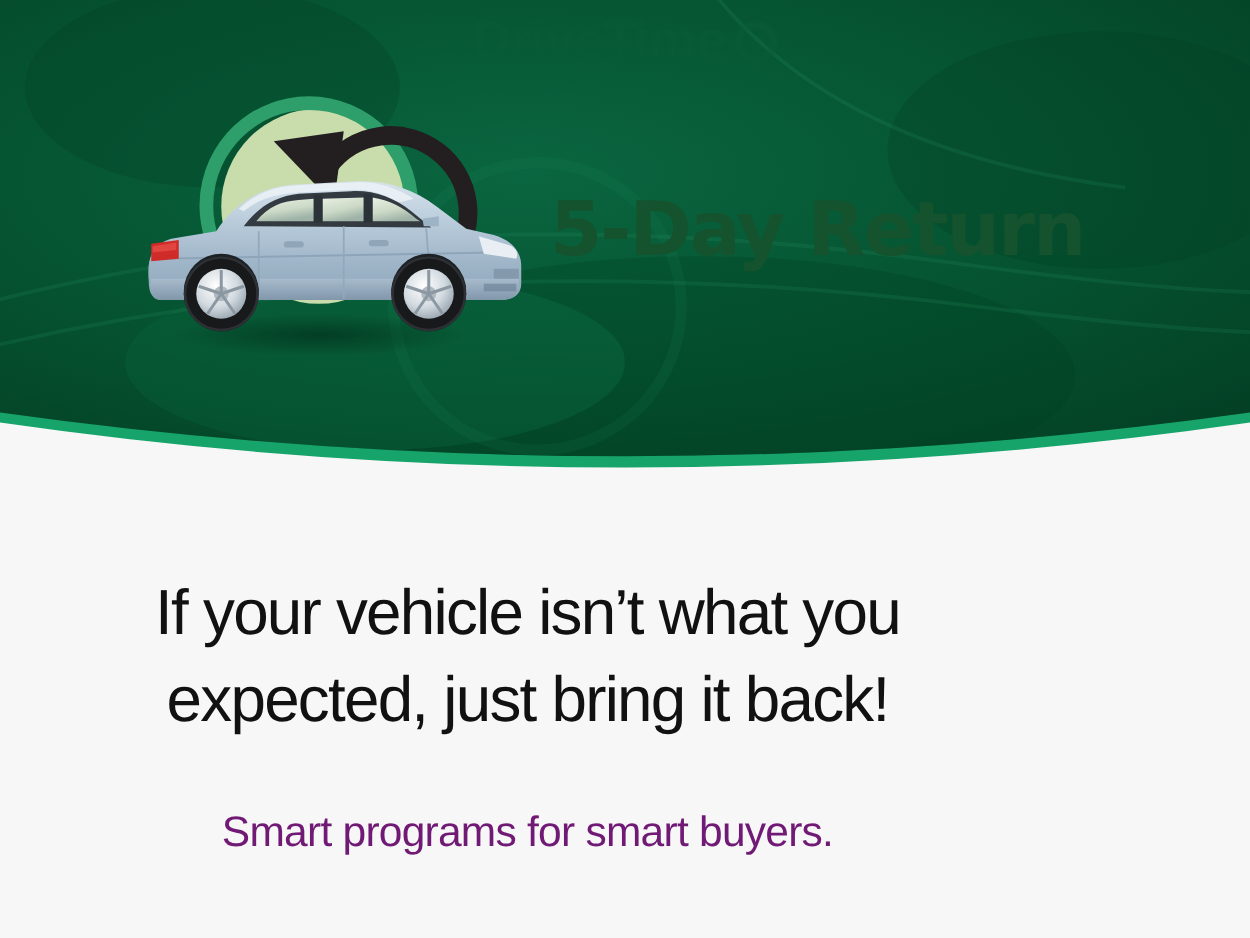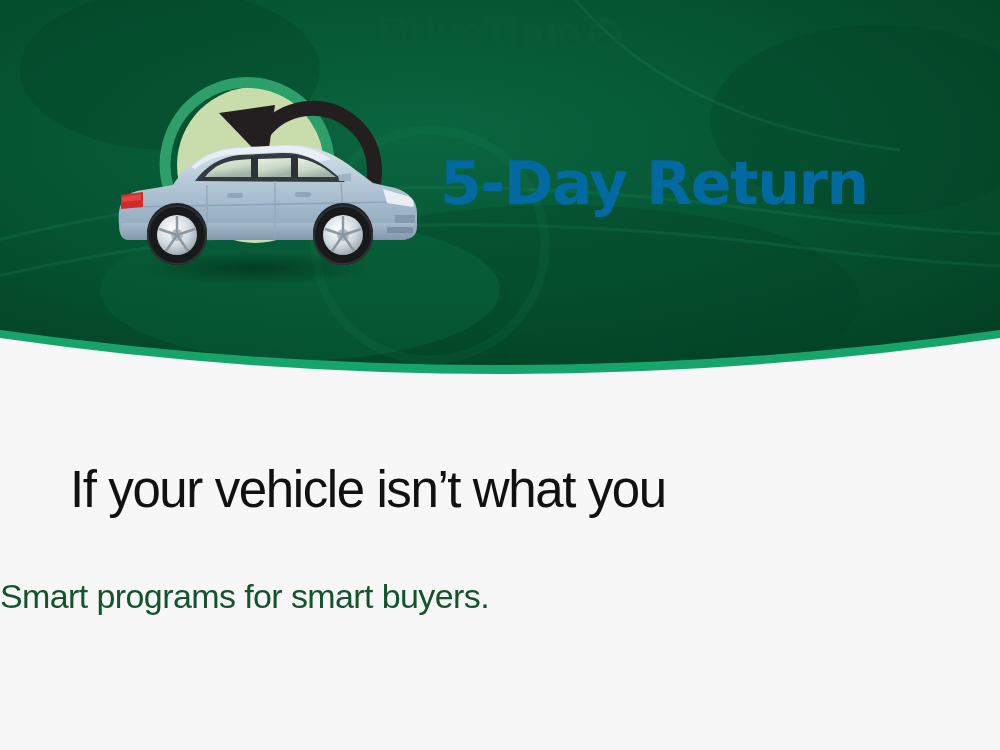--- a/index.html
+++ b/index.html
@@ -76,37 +76,37 @@
     height: 250px;
   }
   .artwork svg { display: block; }
 
   
   .headline {
     position: absolute;
     left: 440px;
     top: 108px;
     width: 540px;
-    color: #0369a1;
+    color: #14532d;
     font-family: "DejaVu Sans", "Liberation Sans", sans-serif;
     font-weight: bold;
     font-size: 60px;
     line-height: 72px;
     letter-spacing: -1.5px;
     text-rendering: geometricPrecision;
   }
   .headline-line { display: block; white-space: nowrap; }
 
   
   .copy-block {
     position: absolute;
     left: 0;
     top: 455px;
     width: 844px;
-    text-align: left;
+    text-align: center;
   }
   .lede {
     margin: 0;
     padding: 0 70px;
     font-family: "Liberation Sans", sans-serif;
     font-weight: 300;
     font-size: 51px;
     line-height: 70px;
     letter-spacing: -1.4px;
     color: #111111;
@@ -114,21 +114,21 @@
   .lede-line { display: block; white-space: nowrap; }
 
   .tagline {
     margin: 0;
     padding-top: 50px;
     font-family: "Liberation Sans", sans-serif;
     font-weight: 400;
     font-size: 34px;
     line-height: 42px;
     letter-spacing: -0.6px;
-    color: #14532d;
+    color: #701a75;
     white-space: nowrap;
   }
 </style>
 </head>
 <body>
 
 <div id="promo-banner">
 
   <div class="hero">
 
@@ -309,17 +309,18 @@
 
     <h1 class="headline">
       <span class="headline-line">5-Day Return</span>
     </h1>
 
   </div>
 
   <div class="copy-block">
     <p class="lede">
       <span class="lede-line">If your vehicle isn’t what you</span>
+      <span class="lede-line">expected, just bring it back!</span>
     </p>
     <p class="tagline">Smart programs for smart buyers.</p>
   </div>
 
 </div>
 
 </body></html>

